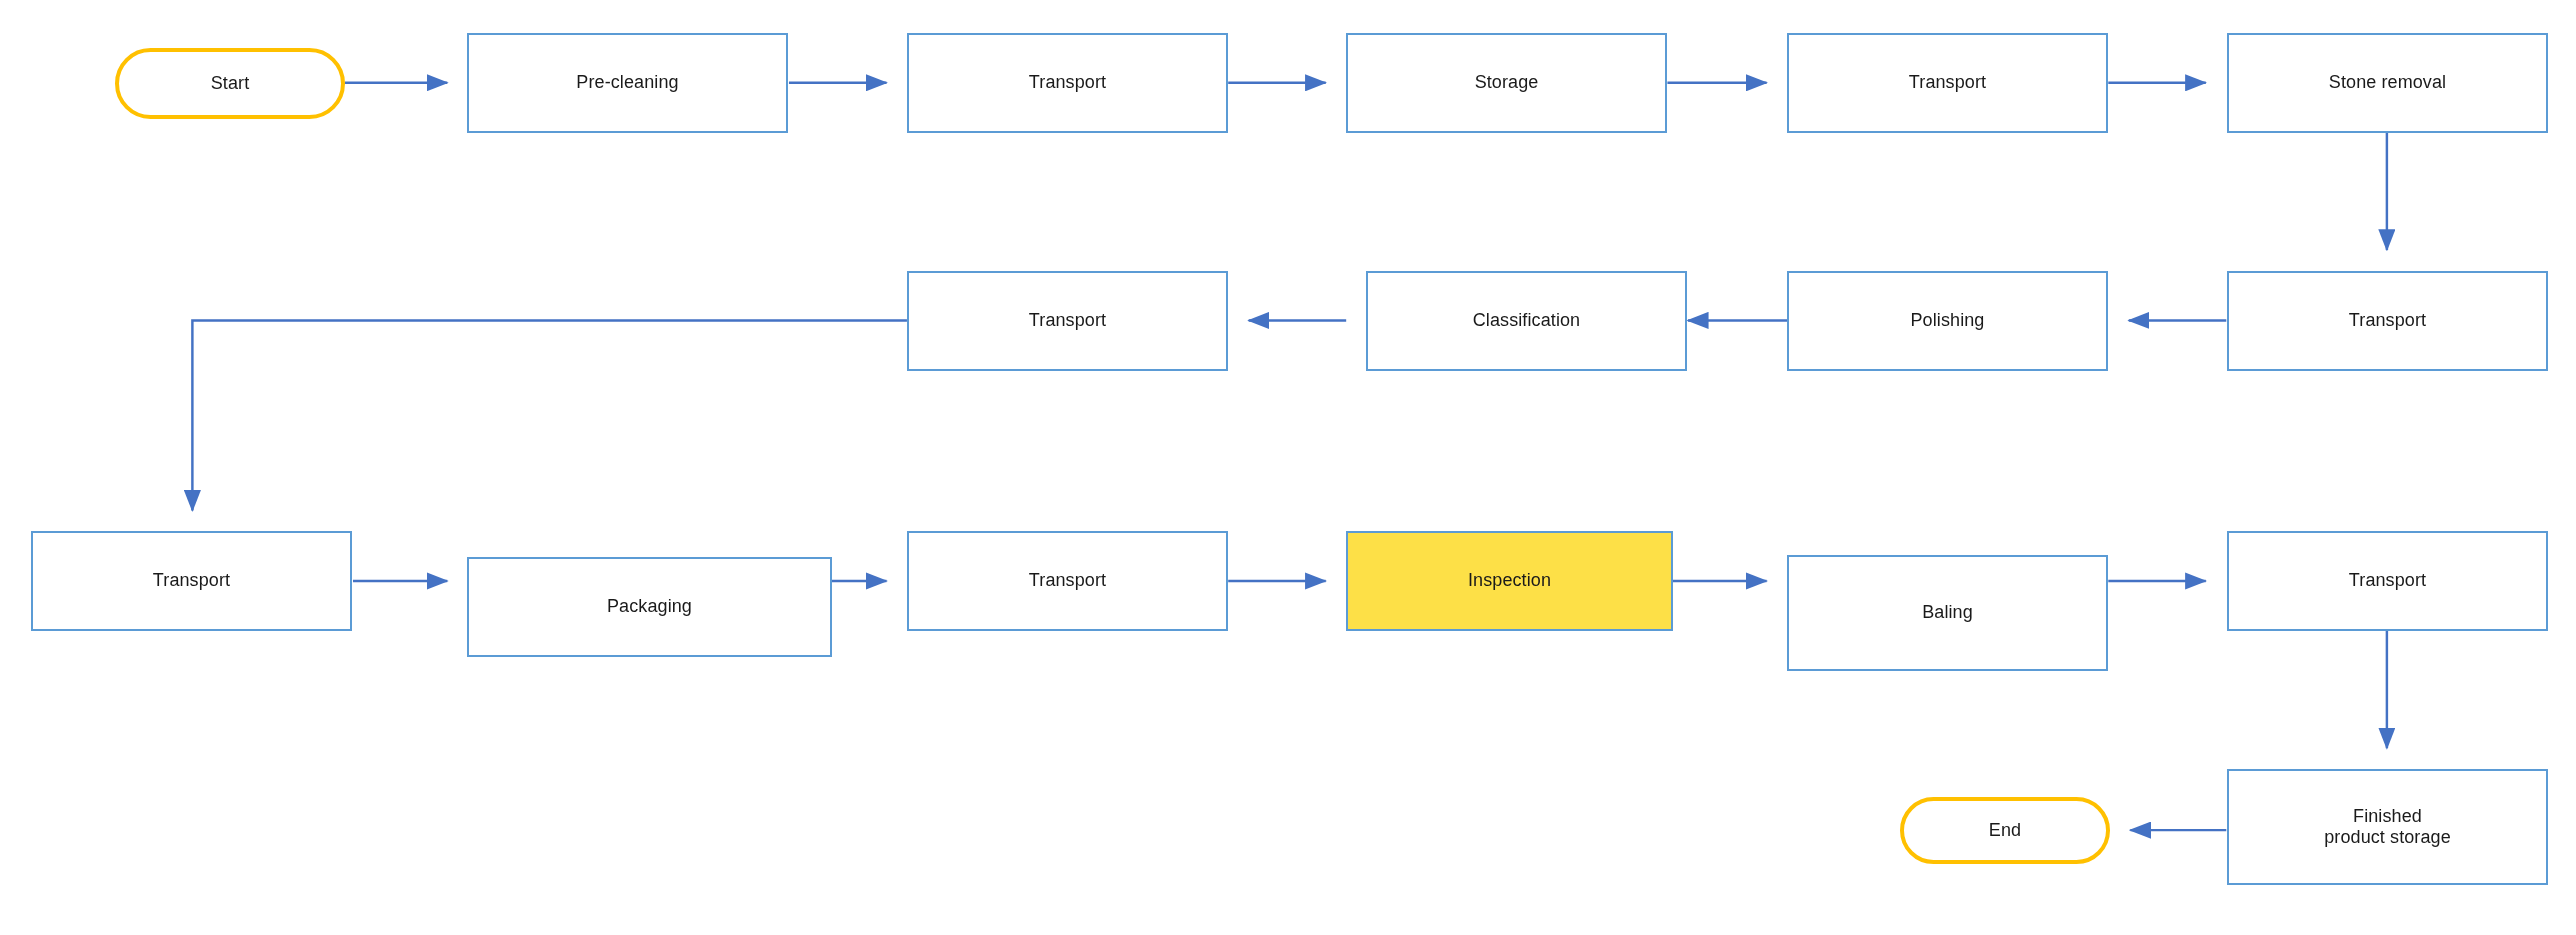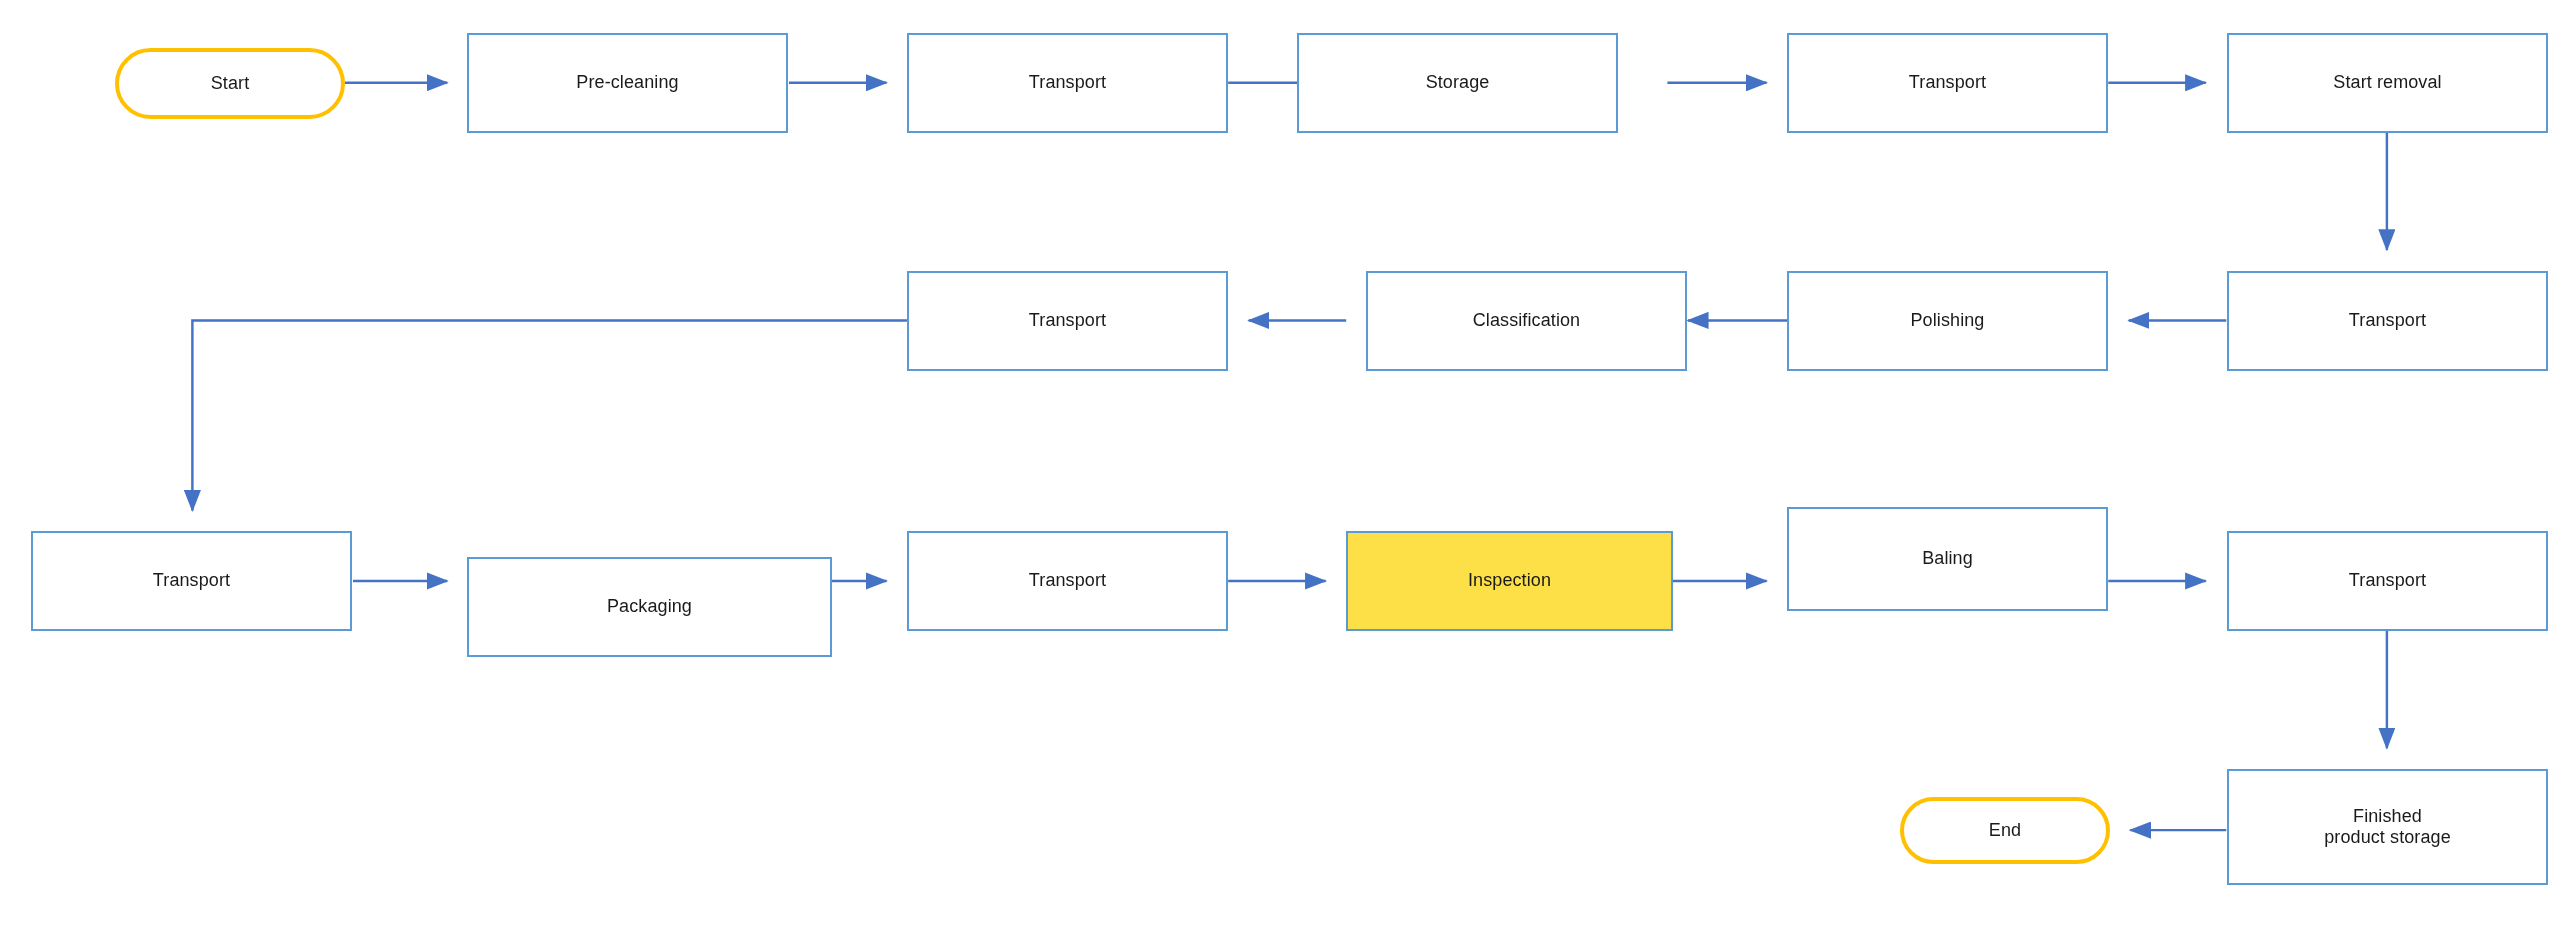--- a/index.html
+++ b/index.html
@@ -86,28 +86,28 @@
   <div id="node-layer">
       <div class="node node-terminator" style="left: 115px; top: 48px; width: 230px; height: 71px; border-color: rgb(255, 192, 0); background: rgb(255, 255, 255); color: rgb(26, 26, 26);">
         <span class="node-label">Start</span>
       </div>
       <div class="node node-process" style="left: 467px; top: 33px; width: 321px; height: 100px; border-color: rgb(91, 155, 213); background: rgb(255, 255, 255); color: rgb(26, 26, 26);">
         <span class="node-label">Pre-cleaning</span>
       </div>
       <div class="node node-process" style="left: 907px; top: 33px; width: 321px; height: 100px; border-color: rgb(91, 155, 213); background: rgb(255, 255, 255); color: rgb(26, 26, 26);">
         <span class="node-label">Transport</span>
       </div>
-      <div class="node node-process" style="left: 1297px; top: 33px; width: 321px; height: 100px; border-color: rgb(91, 155, 213); background: rgb(255, 255, 255); color: rgb(26, 26, 26);">
+      <div class="node node-process" style="left: 1346px; top: 33px; width: 321px; height: 100px; border-color: rgb(91, 155, 213); background: rgb(255, 255, 255); color: rgb(26, 26, 26);">
         <span class="node-label">Storage</span>
       </div>
       <div class="node node-process" style="left: 1787px; top: 33px; width: 321px; height: 100px; border-color: rgb(91, 155, 213); background: rgb(255, 255, 255); color: rgb(26, 26, 26);">
         <span class="node-label">Transport</span>
       </div>
       <div class="node node-process" style="left: 2227px; top: 33px; width: 321px; height: 100px; border-color: rgb(91, 155, 213); background: rgb(255, 255, 255); color: rgb(26, 26, 26);">
-        <span class="node-label">Start removal</span>
+        <span class="node-label">Stone removal</span>
       </div>
       <div class="node node-process" style="left: 2227px; top: 271px; width: 321px; height: 100px; border-color: rgb(91, 155, 213); background: rgb(255, 255, 255); color: rgb(26, 26, 26);">
         <span class="node-label">Transport</span>
       </div>
       <div class="node node-process" style="left: 1787px; top: 271px; width: 321px; height: 100px; border-color: rgb(91, 155, 213); background: rgb(255, 255, 255); color: rgb(26, 26, 26);">
         <span class="node-label">Polishing</span>
       </div>
       <div class="node node-process" style="left: 1346px; top: 271px; width: 321px; height: 100px; border-color: rgb(91, 155, 213); background: rgb(255, 255, 255); color: rgb(26, 26, 26); margin-left: 20px;">
         <span class="node-label">Classification</span>
       </div>
@@ -119,21 +119,21 @@
       </div>
       <div class="node node-process" style="left: 467px; top: 557px; width: 365px; height: 100px; border-color: rgb(91, 155, 213); background: rgb(255, 255, 255); color: rgb(26, 26, 26);">
         <span class="node-label">Packaging</span>
       </div>
       <div class="node node-process" style="left: 907px; top: 531px; width: 321px; height: 100px; border-color: rgb(91, 155, 213); background: rgb(255, 255, 255); color: rgb(26, 26, 26);">
         <span class="node-label">Transport</span>
       </div>
       <div class="node node-process" style="left: 1346px; top: 531px; width: 327px; height: 100px; border-color: rgb(91, 155, 213); background: #fde047; color: rgb(26, 26, 26);">
         <span class="node-label">Inspection</span>
       </div>
-      <div class="node node-process" style="left: 1787px; top: 507px; width: 321px; height: 104px; border-color: rgb(91, 155, 213); background: rgb(255, 255, 255); color: rgb(26, 26, 26);">
+      <div class="node node-process" style="left: 1787px; top: 555px; width: 321px; height: 116px; border-color: rgb(91, 155, 213); background: rgb(255, 255, 255); color: rgb(26, 26, 26);">
         <span class="node-label">Baling</span>
       </div>
       <div class="node node-process" style="left: 2227px; top: 531px; width: 321px; height: 100px; border-color: rgb(91, 155, 213); background: rgb(255, 255, 255); color: rgb(26, 26, 26);">
         <span class="node-label">Transport</span>
       </div>
       <div class="node node-process" style="left: 2227px; top: 769px; width: 321px; height: 116px; border-color: rgb(91, 155, 213); background: rgb(255, 255, 255); color: rgb(26, 26, 26);">
         <span class="node-label">Finished
 product storage</span>
       </div>
       <div class="node node-terminator" style="left: 1900px; top: 797px; width: 210px; height: 67px; border-color: rgb(255, 192, 0); background: rgb(255, 255, 255); color: rgb(26, 26, 26);">

